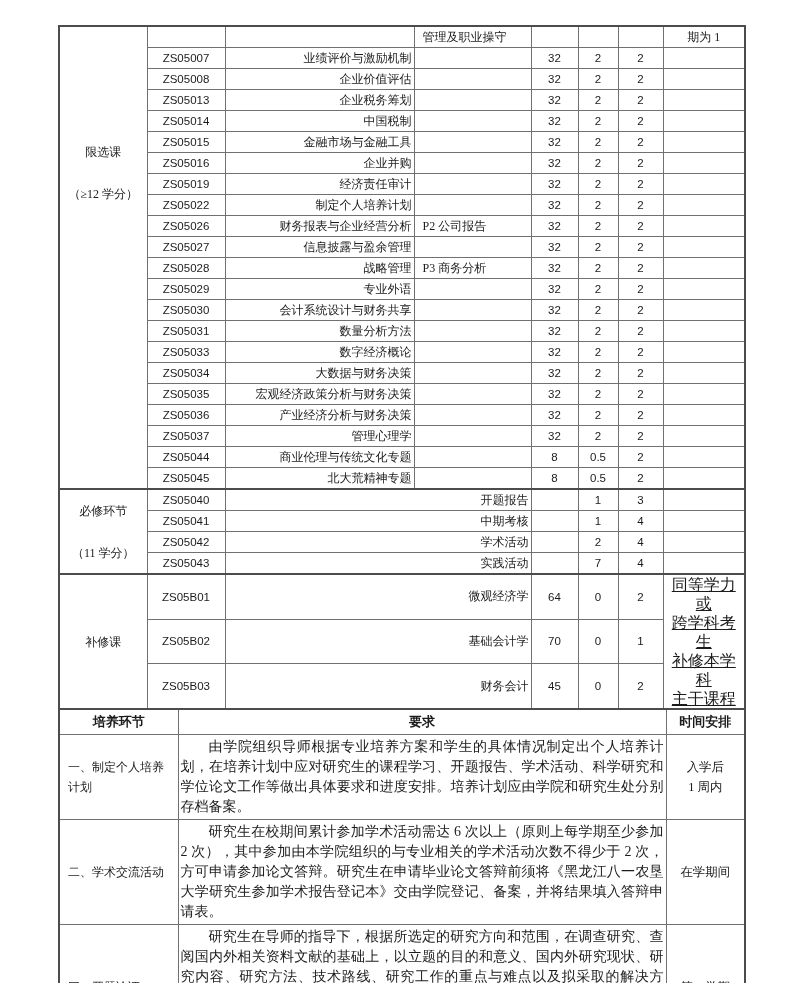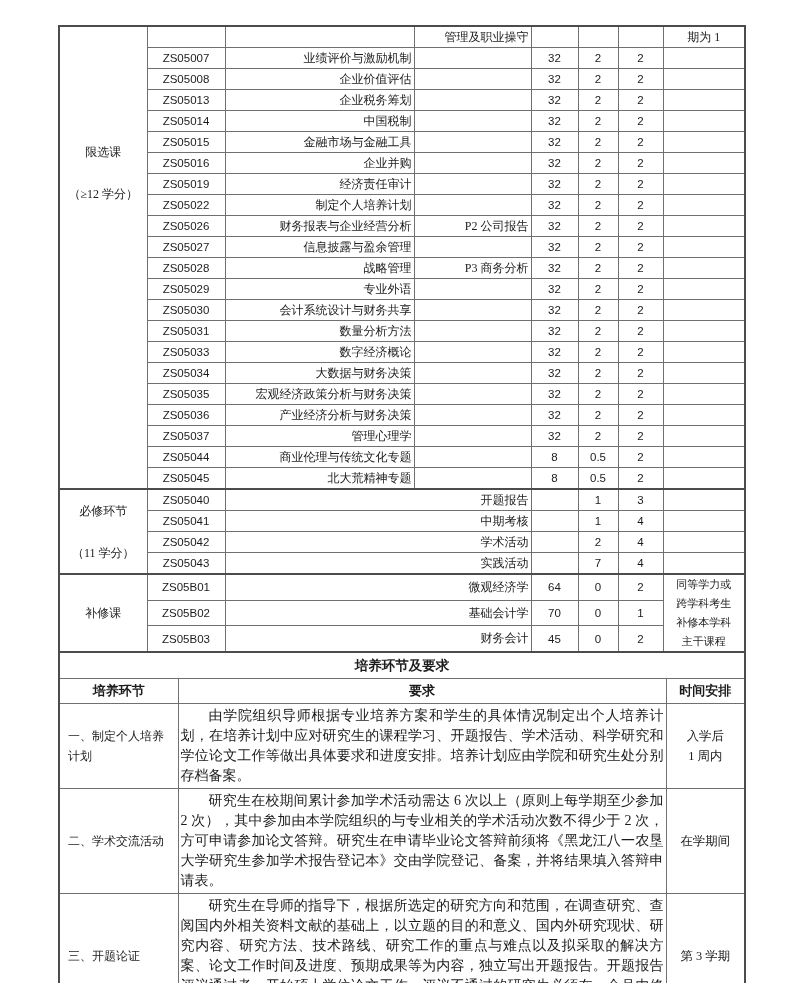--- a/index.html
+++ b/index.html
@@ -11,27 +11,27 @@
   table { border-collapse:collapse; table-layout:fixed; width:686px; }
 
   
   .t1 { border:2px solid #4c4c4c; border-bottom:2px solid #4c4c4c; }
   .t1 td {
     border:1px solid #707070; height:20px; font-size:12px;
     text-align:center; vertical-align:middle; padding:0 2px; overflow:hidden;
   }
   .t1 tr.sec td { border-top:2px solid #4c4c4c; }
   .t1 td.name { text-align:right; padding-left:11px; }
-  .t1 td.note { text-align:right; padding-left:8px; }
+  .t1 td.note { text-align:left; padding-left:8px; }
   .t1 td.code, .t1 td.num { font-family:"Liberation Sans","DejaVu Sans",sans-serif; font-size:11.5px; }
   .t1 td.cat { font-size:12px; }
   .t1 td.cat div { line-height:18px; }
   .t1 td.cat div + div { margin-top:24px; }
   .t1 td.cat-high { vertical-align:top; padding-top:116px; }
-  .t1 td.remark-merged { font-size:11px; }
+  .t1 td.remark-merged { font-size:16px;text-decoration:underline; }
   .t1 td.remark-merged div { line-height:19px; }
 
   
   .t2 { border:2px solid #4c4c4c; margin-top:-2px; }
   .t2 td { border:1px solid #707070; vertical-align:middle; }
   .t2 .band {
     height:23px; text-align:center; font-weight:bold; font-size:13.5px;
   }
   .t2 .head td { height:22px; text-align:center; font-weight:bold; font-size:13px; }
   .t2 td.stage { text-align:left; padding:4px 8px; font-size:12px; line-height:20px; }
@@ -328,23 +328,20 @@
       </tbody>
   </table>
 
   <table class="t2">
     <colgroup>
       <col style="width:119px">
         <col style="width:488px">
         <col style="width:79px">
     </colgroup>
     <tbody>
-      <tr>
-        <td class="band" colspan="3">培养环节及要求</td>
-      </tr>
       <tr class="head">
         <td>培养环节</td>
         <td>要求</td>
         <td>时间安排</td>
       </tr>
     </tbody>
     <tbody>
         <tr style="height: 68px;">
           <td class="stage">一、制定个人培养计划</td>
           <td class="req">

